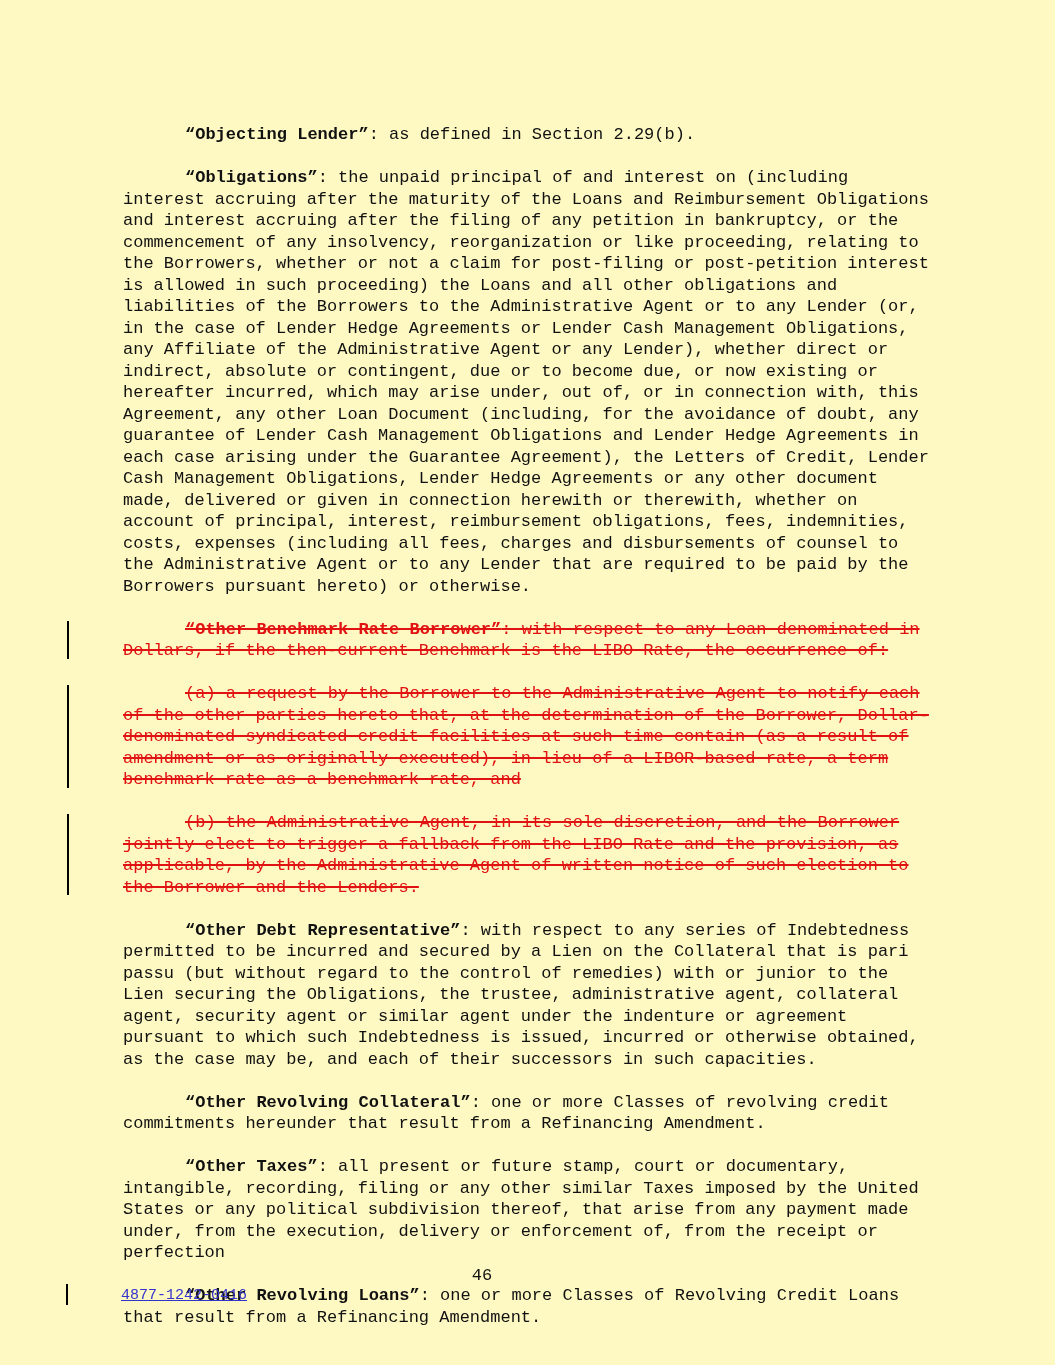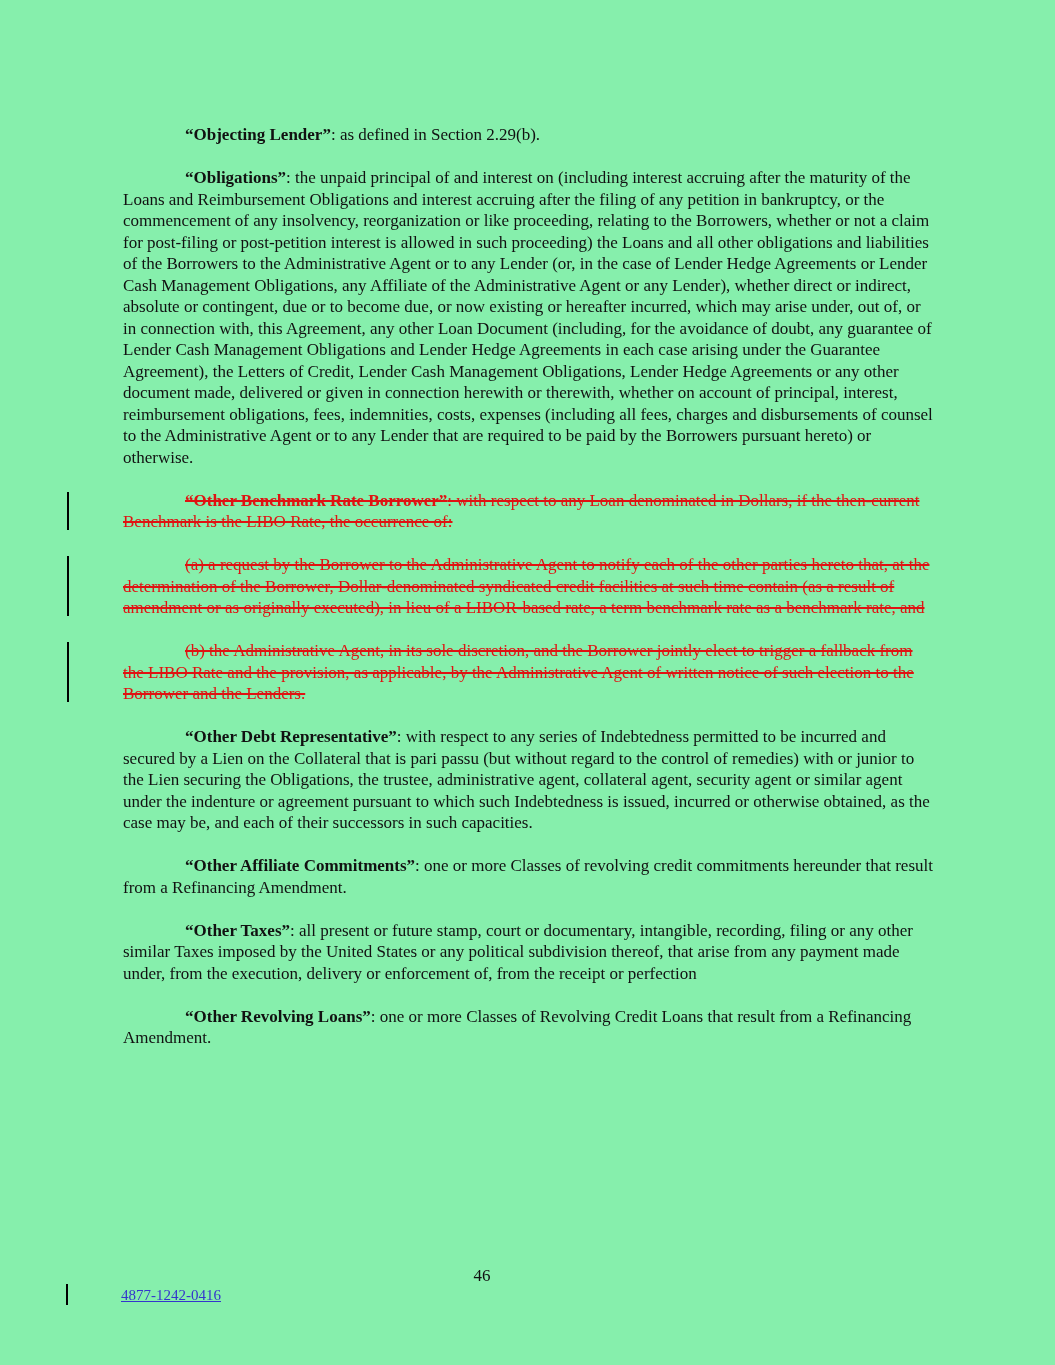--- a/index.html
+++ b/index.html
@@ -11,21 +11,22 @@
     width: 1055px;
     height: 1365px;
     position: relative;
     font-family: "Liberation Serif", "DejaVu Serif", serif;
     color: #111111;
     overflow: hidden;
   }
   .sheet {
     position: absolute;
     inset: 0;
-    background: #86efac;
+    background: #fef9c3;
+    font-family: Liberation Mono, monospace;
   }
   .content {
     position: absolute;
     left: 123px;
     top: 124px;
     width: 810px;
   }
   .para {
     position: relative;
     font-size: 17px;
@@ -94,21 +95,21 @@
 
 
     <div class="para deleted"><span class="change-bar"></span><b>“Other Benchmark Rate Borrower”</b><span>: with respect to any Loan denominated in Dollars, if the then-current Benchmark is the LIBO Rate, the occurrence of:</span></div>
 
     <div class="para deleted"><span class="change-bar"></span><span>(a) a request by the Borrower to the Administrative Agent to notify each of the other parties hereto that, at the determination of the Borrower, Dollar-denominated syndicated credit facilities at such time contain (as a result of amendment or as originally executed), in lieu of a LIBOR-based rate, a term benchmark rate as a benchmark rate, and</span></div>
 
     <div class="para deleted"><span class="change-bar"></span><span>(b) the Administrative Agent, in its sole discretion, and the Borrower jointly elect to trigger a fallback from the LIBO Rate and the provision, as applicable, by the Administrative Agent of written notice of such election to the Borrower and the Lenders.</span></div>
 
     <div class="para"><b>“Other Debt Representative”</b><span>: with respect to any series of Indebtedness permitted to be incurred and secured by a Lien on the Collateral that is pari passu (but without regard to the control of remedies) with or junior to the Lien securing the Obligations, the trustee, administrative agent, collateral agent, security agent or similar agent under the indenture or agreement pursuant to which such Indebtedness is issued, incurred or otherwise obtained, as the case may be, and each of their successors in such capacities.</span></div>
 
-    <div class="para"><b>“Other Affiliate Commitments”</b><span>: one or more Classes of revolving credit commitments hereunder that result from a Refinancing Amendment.</span></div>
+    <div class="para"><b>“Other Revolving Collateral”</b><span>: one or more Classes of revolving credit commitments hereunder that result from a Refinancing Amendment.</span></div>
 
     <div class="para"><b>“Other Taxes”</b><span>: all present or future stamp, court or documentary, intangible, recording, filing or any other similar Taxes imposed by the United States or any political subdivision thereof, that arise from any payment made under, from the execution, delivery or enforcement of, from the receipt or perfection</span></div>
 
     <div class="para"><b>“Other Revolving Loans”</b><span>: one or more Classes of Revolving Credit Loans that result from a Refinancing Amendment.</span></div>
 
   </div>
 
   <div class="footer-page-number">46</div>
 
   <div class="footer-change-bar"></div>

